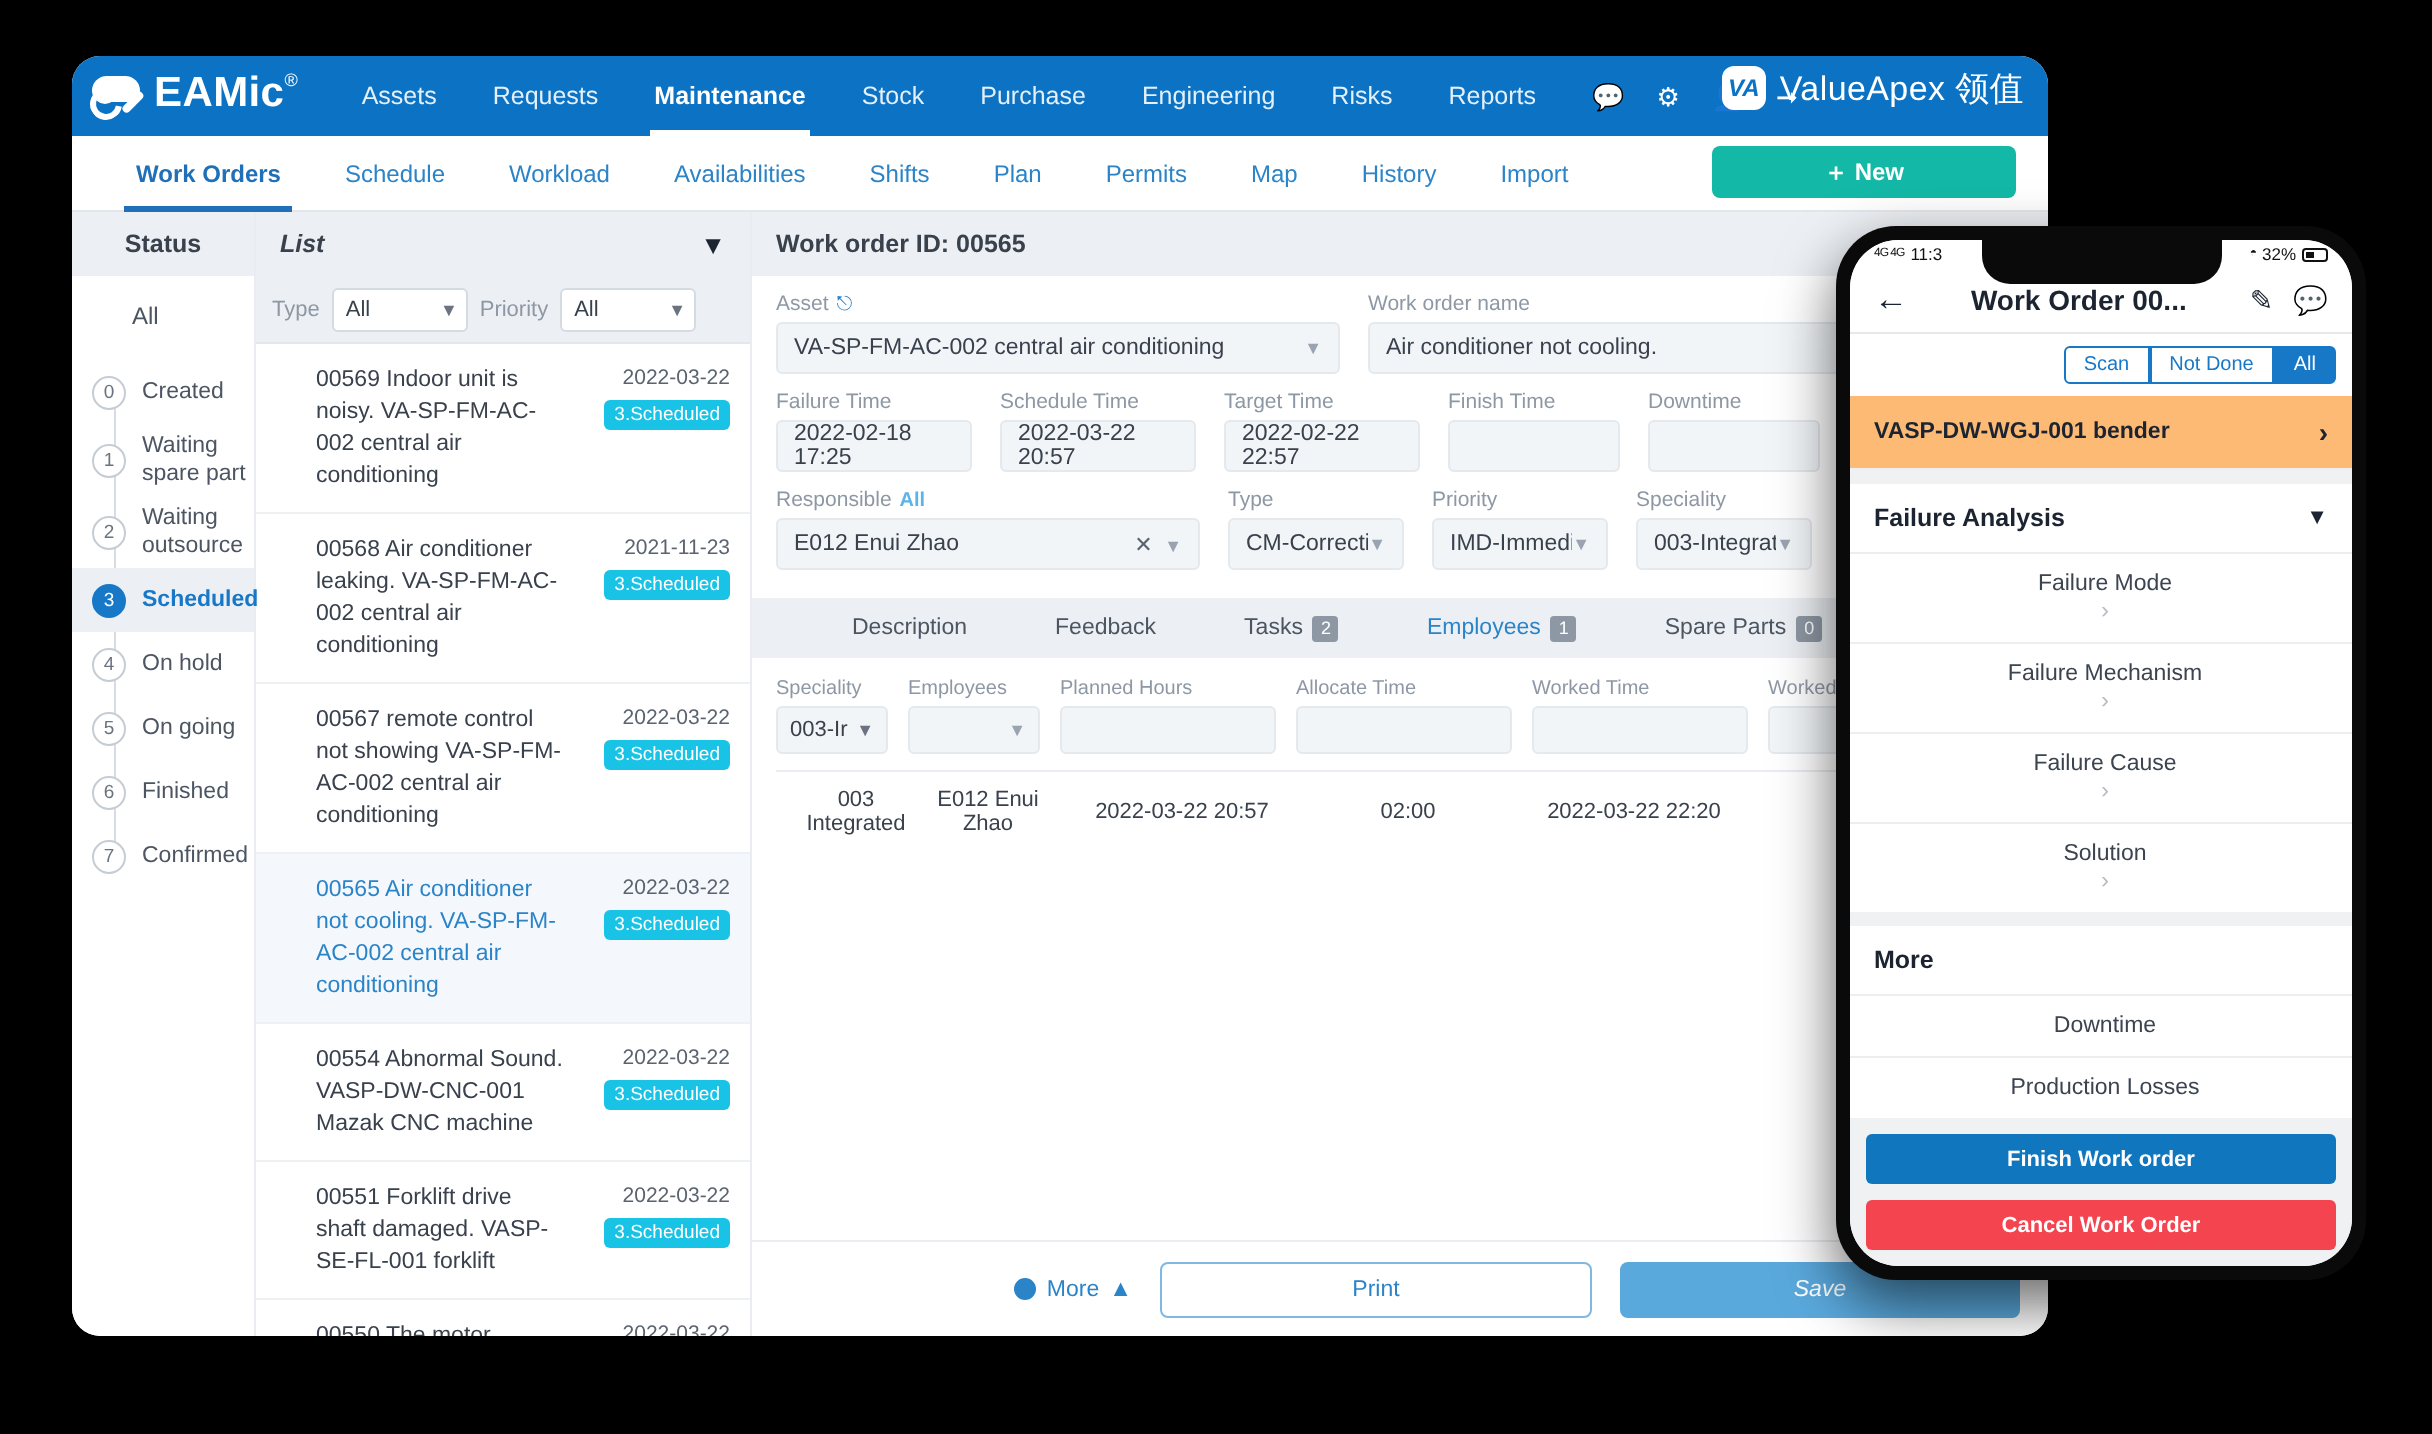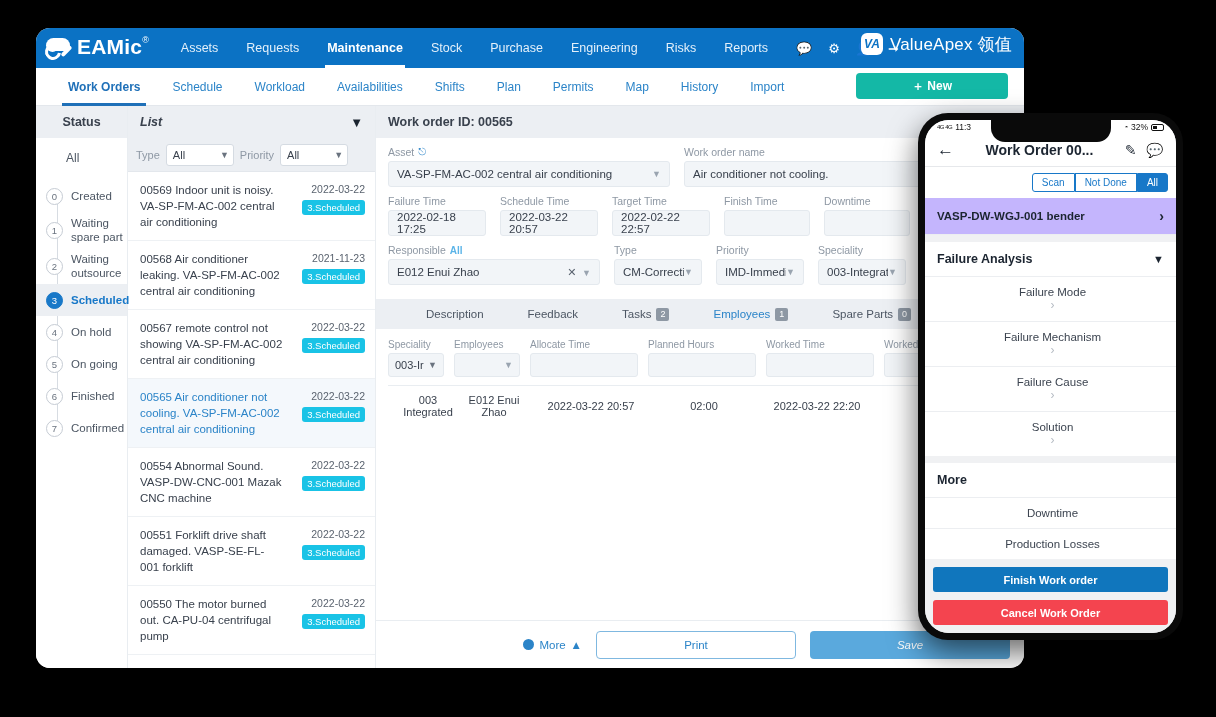--- a/index.html
+++ b/index.html
@@ -140,21 +140,21 @@
     font-size:11px; color:#39414d; padding:0 4px 0 6px; min-width:68px;
     display:flex; align-items:center; justify-content:space-between; cursor:pointer;
   }
   .fselect .chev { color:#6a737f; font-size:9px; margin-left:8px;}
   .list-scroll { flex:1; overflow:hidden; }
   .wo-item {
     padding:10px 10px 10px 12px; border-bottom:1px solid #eef1f4;
     display:flex; cursor:pointer; gap:6px;
   }
   .wo-item.selected { background:#f4f8fc; }
-  .wo-text { font-size:11.5px; color:#39414d; line-height:16px; flex:1; }
+  .wo-text { font-size:11.5px; color:#39414d; line-height:16px; flex:1;margin-left:18px; }
   .wo-item.selected .wo-text { color:#2b84c8; }
   .wo-meta { width:76px; text-align:right; flex:0 0 76px; }
   .wo-date { font-size:10.5px; color:#5a636f; display:block; line-height:14px;}
   .badge {
     display:inline-block; margin-top:4px; background:#19c3e6; color:#fff;
     font-size:9.5px; border-radius:3px; padding:2px 5px; white-space:nowrap;
   }
 
   
   .detail-col { flex:1; display:flex; flex-direction:column; background:#fff; min-width:0;}
@@ -205,21 +205,21 @@
   }
   .dcell { font-size:11px; color:#39414d; text-align:center; }
 
   .footer {
     margin-top:auto; height:48px; border-top:1px solid #e9edf1;
     display:flex; align-items:center; justify-content:flex-end; padding-right:14px; gap:14px;
   }
   .more-btn { display:flex; align-items:center; gap:5px; font-size:11.5px; color:#2b84c8; cursor:pointer;}
   .dots-circle{ width:11px;height:11px;border-radius:50%;background:#2b84c8;display:inline-block;}
   .print-btn {
-    width:200px;height:28px;border:1px solid #7fb8e0;border-radius:4px;background:#fff;
+    width:216px;height:28px;border:1px solid #7fb8e0;border-radius:4px;background:#fff;
     color:#2b84c8;font-size:11.5px;display:flex;align-items:center;justify-content:center;cursor:pointer;
   }
   .save-btn {
     width:200px;height:28px;border-radius:4px;background:#5aa9dd;
     color:#fff;font-size:11.5px;display:flex;align-items:center;justify-content:center;cursor:pointer;font-style:italic;
   }
 
   
   .phone {
     position:absolute; left:918px; top:113px; width:265px; height:527px;
@@ -251,21 +251,21 @@
   .p-ic { font-size:14px; color:#1b2430; cursor:pointer; }
   .p-seg { background:#fff; padding:6px 8px; display:flex; justify-content:flex-end; gap:0; }
   .seg {
     font-size:10px; padding:3px 9px; border:1px solid #1878c8; color:#1878c8;
     cursor:pointer; background:#fff;
   }
   .seg:first-child{border-radius:3px 0 0 3px;}
   .seg:last-child{border-radius:0 3px 3px 0;}
   .seg.on { background:#1878c8; color:#fff; }
   .p-asset {
-    background:#c4b5fd; padding:10px 12px; display:flex; align-items:center;
+    background:#fdba74; padding:10px 12px; display:flex; align-items:center;
     justify-content:space-between; font-size:11.5px; font-weight:700; color:#1b2430;
     border-bottom:1px solid #eceef1; cursor:pointer;
   }
   .p-gap { height:8px; background:#f0f1f3; }
   .p-section {
     background:#fff; padding:10px 12px; display:flex; align-items:center;
     justify-content:space-between; font-size:12.5px; font-weight:700; color:#1b2430;
   }
   .p-row {
     background:#fff; padding:9px 12px 9px 16px; display:flex; align-items:center;
@@ -596,27 +596,27 @@
               </div>
             </div>
             <div class="sub-fld" style="width:66px;">
               <div class="sub-label">Employees</div>
               <div class="sub-inp">
                 <span></span>
                 <span class="caret" style="font-size:9px;color:#9aa4b0;">▼</span>
               </div>
             </div>
             <div class="sub-fld" style="width:108px;">
-              <div class="sub-label">Allocate Time</div>
+              <div class="sub-label">Planned Hours</div>
               <div class="sub-inp">
                 <span></span>
               </div>
             </div>
             <div class="sub-fld" style="width:108px;">
-              <div class="sub-label">Planned Hours</div>
+              <div class="sub-label">Allocate Time</div>
               <div class="sub-inp">
                 <span></span>
               </div>
             </div>
             <div class="sub-fld" style="width:108px;">
               <div class="sub-label">Worked Time</div>
               <div class="sub-inp">
                 <span></span>
               </div>
             </div>

